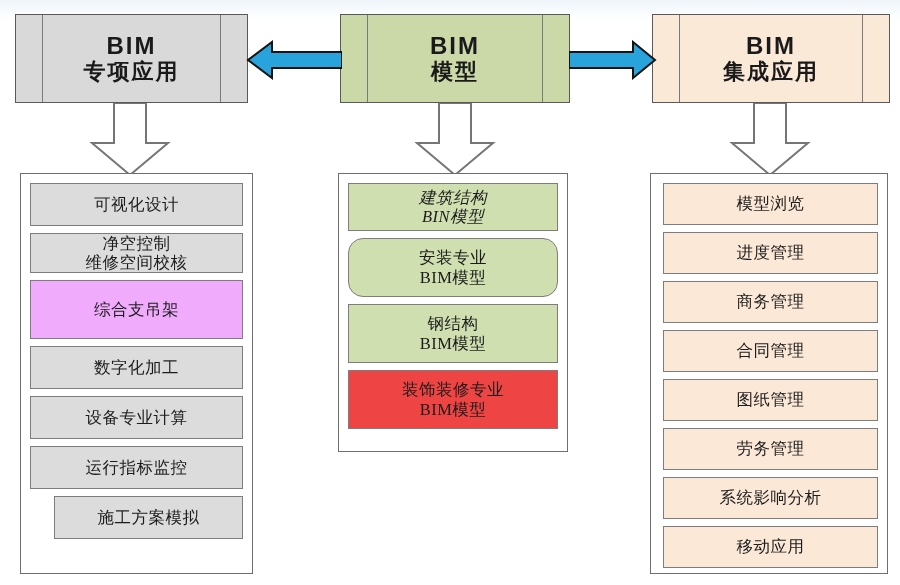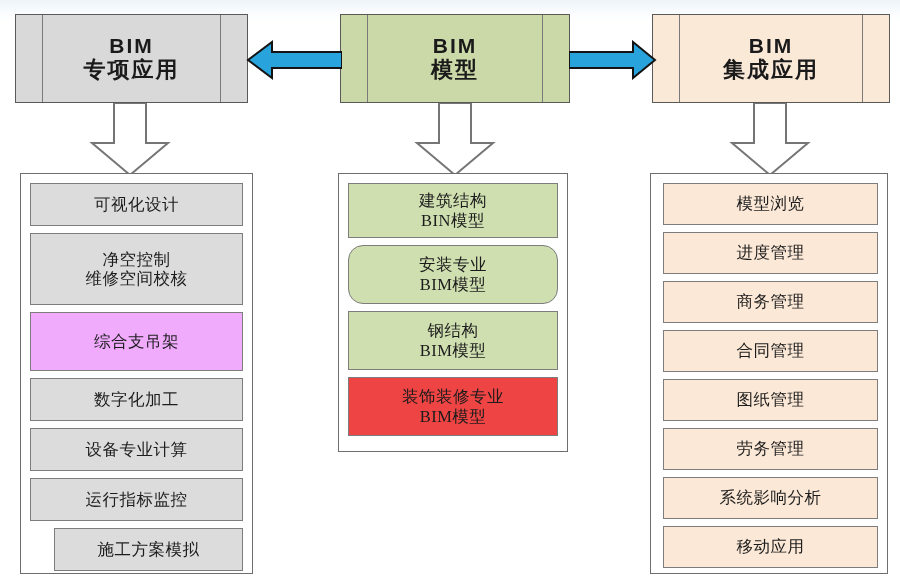--- a/index.html
+++ b/index.html
@@ -35,21 +35,21 @@
     top: 0;
     bottom: 0;
     width: 1.4px;
     background: #7a7a7a;
   }
   .header-box .bar.left  { left: 26px; }
   .header-box .bar.right { right: 26px; }
   .header-title {
     font-family: "Liberation Sans", "DejaVu Sans", sans-serif;
     font-weight: bold;
-    font-size: 21px;
+    font-size: 24px;
     letter-spacing: 2px;
     color: #1a1a1a;
     line-height: 1.12;
     text-align: center;
     z-index: 2;
   }
   .header-sub {
     font-family: "Liberation Sans", "DejaVu Sans", sans-serif;
     font-weight: bold;
     font-size: 22px;
@@ -137,31 +137,31 @@
   <svg class="down-arrow" style="left:413px; top:103px;" width="84" height="74" viewBox="0 0 84 74">
     <polygon points="26,0 58,0 58,40 80,40 42,72 4,40 26,40" fill="#ffffff" stroke="#757575" stroke-width="2" stroke-linejoin="miter"></polygon>
   </svg>
 
   <svg class="down-arrow" style="left:728px; top:103px;" width="84" height="74" viewBox="0 0 84 74">
     <polygon points="26,0 58,0 58,40 80,40 42,72 4,40 26,40" fill="#ffffff" stroke="#757575" stroke-width="2" stroke-linejoin="miter"></polygon>
   </svg>
 
   <div class="panel" id="panel-left" style="left:20px; top:173px; width:233px; height:401px;">
     <div class="item" style="background:#dcdcdc; height:43px;">可视化设计</div>
-    <div class="item two-line" style="background:#dcdcdc; height:72px;">净空控制
+    <div class="item two-line" style="background:#dcdcdc; height:40px;">净空控制
 维修空间校核</div>
     <div class="item" style="background:#f0abfc; height:59px;">综合支吊架</div>
     <div class="item" style="background:#dcdcdc; height:43px;">数字化加工</div>
     <div class="item" style="background:#dcdcdc; height:43px;">设备专业计算</div>
     <div class="item" style="background:#dcdcdc; height:43px;">运行指标监控</div>
     <div class="item" style="background:#dcdcdc; height:43px;margin-left:24px;">施工方案模拟</div>
   </div>
 
   <div class="panel" id="panel-middle" style="left:338px; top:173px; width:230px; height:279px;">
-    <div class="item two-line" style="background:#cfdfb0; height:55px;">建筑结构
+    <div class="item two-line" style="background:#cfdfb0; height:48px;font-style:italic;">建筑结构
 BIN模型</div>
     <div class="item two-line" style="background:#cfdfb0; height:59px;border-radius:15px;">安装专业
 BIM模型</div>
     <div class="item two-line" style="background:#cfdfb0; height:59px;">钢结构
 BIM模型</div>
     <div class="item two-line" style="background:#ef4444; height:59px;">装饰装修专业
 BIM模型</div>
   </div>
 
   <div class="panel" id="panel-right" style="left:650px; top:173px; width:238px; height:401px;padding-left:12px;">

